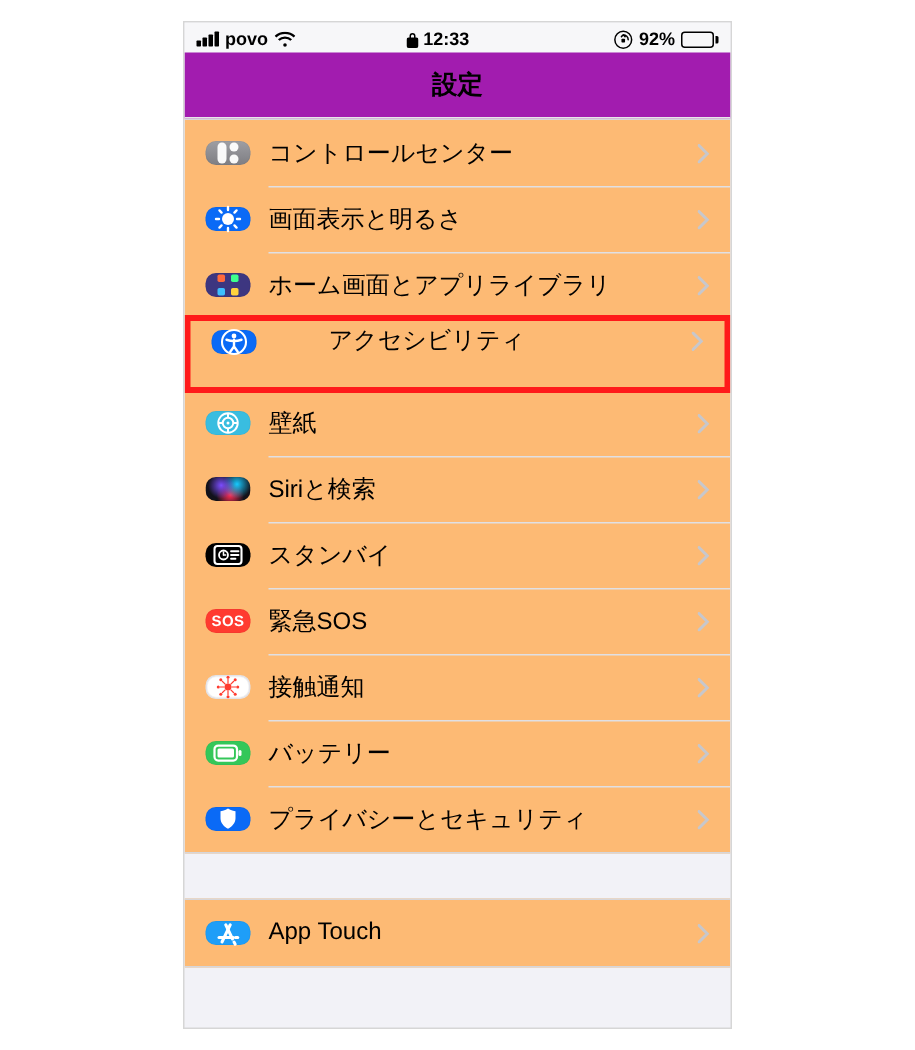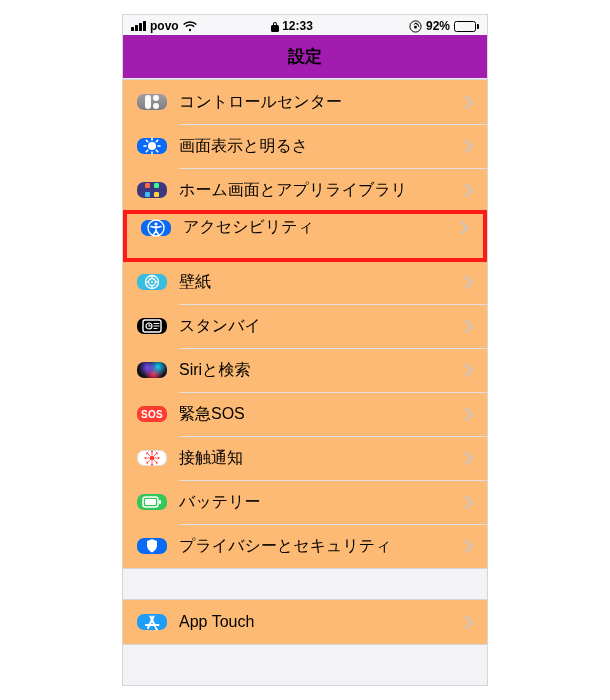--- a/index.html
+++ b/index.html
@@ -95,21 +95,21 @@
     flex: 0 0 auto; color: #c7c7cc;
     display: flex; align-items: center;
   }
   .chevron svg { display:block; }
   .highlight-box {
     border: 4px solid #ff1a1a;
     margin: -2px 0;
     position: relative;
     z-index: 2;
   }
-  .highlight-box .row { padding-top: 3px; padding-bottom: 20px; }
+  .highlight-box .row { padding-top: 3px; padding-bottom: 20px; gap: 36px; }
 
   
   .ic-control  { background: linear-gradient(#9e9ea3,#7e7e83); }
   .ic-display  { background: #0a6af6; }
   .ic-home     { background: #3d3680; }
   .ic-access   { background: #0a6af6; }
   .ic-wall     { background: #39bde0; }
   .ic-standby  { background: #000; }
   .ic-siri     { background:
       radial-gradient(circle at 35% 35%, #7b4dff 0%, transparent 40%),
@@ -265,42 +265,42 @@
         </span>
         <span class="row-label">壁紙</span>
         <span class="chevron">
             <svg width="8" height="13" viewBox="0 0 8 13">
               <path d="M1 1l5.5 5.5L1 12" fill="none" stroke="#c7c7cc" stroke-width="2" stroke-linecap="round"></path>
             </svg>
           </span>
       </div>
 
       <div class="row">
+        <span class="app-icon ic-siri"></span>
+        <span class="row-label">Siriと検索</span>
+        <span class="chevron">
+            <svg width="8" height="13" viewBox="0 0 8 13">
+              <path d="M1 1l5.5 5.5L1 12" fill="none" stroke="#c7c7cc" stroke-width="2" stroke-linecap="round"></path>
+            </svg>
+          </span>
+      </div>
+
+      <div class="row">
         <span class="app-icon ic-standby">
           <svg width="22" height="16" viewBox="0 0 22 16">
               <rect x="2" y="2" width="18" height="12" rx="2" fill="none" stroke="#fff" stroke-width="1.4"></rect>
               <circle cx="8" cy="8" r="3" fill="none" stroke="#fff" stroke-width="1.2"></circle>
               <line x1="8" y1="8" x2="8" y2="6" stroke="#fff" stroke-width="1" stroke-linecap="round"></line>
               <line x1="8" y1="8" x2="9.5" y2="8" stroke="#fff" stroke-width="1" stroke-linecap="round"></line>
               <line x1="13" y1="5.5" x2="18" y2="5.5" stroke="#fff" stroke-width="1.2" stroke-linecap="round"></line>
               <line x1="13" y1="8" x2="18" y2="8" stroke="#fff" stroke-width="1.2" stroke-linecap="round"></line>
               <line x1="13" y1="10.5" x2="16" y2="10.5" stroke="#fff" stroke-width="1.2" stroke-linecap="round"></line>
             </svg>
         </span>
         <span class="row-label">スタンバイ</span>
-        <span class="chevron">
-            <svg width="8" height="13" viewBox="0 0 8 13">
-              <path d="M1 1l5.5 5.5L1 12" fill="none" stroke="#c7c7cc" stroke-width="2" stroke-linecap="round"></path>
-            </svg>
-          </span>
-      </div>
-
-      <div class="row">
-        <span class="app-icon ic-siri"></span>
-        <span class="row-label">Siriと検索</span>
         <span class="chevron">
             <svg width="8" height="13" viewBox="0 0 8 13">
               <path d="M1 1l5.5 5.5L1 12" fill="none" stroke="#c7c7cc" stroke-width="2" stroke-linecap="round"></path>
             </svg>
           </span>
       </div>
 
 
       <div class="row">
         <span class="app-icon ic-sos" style="font-size:10px;letter-spacing:0.3px;">SOS</span>

